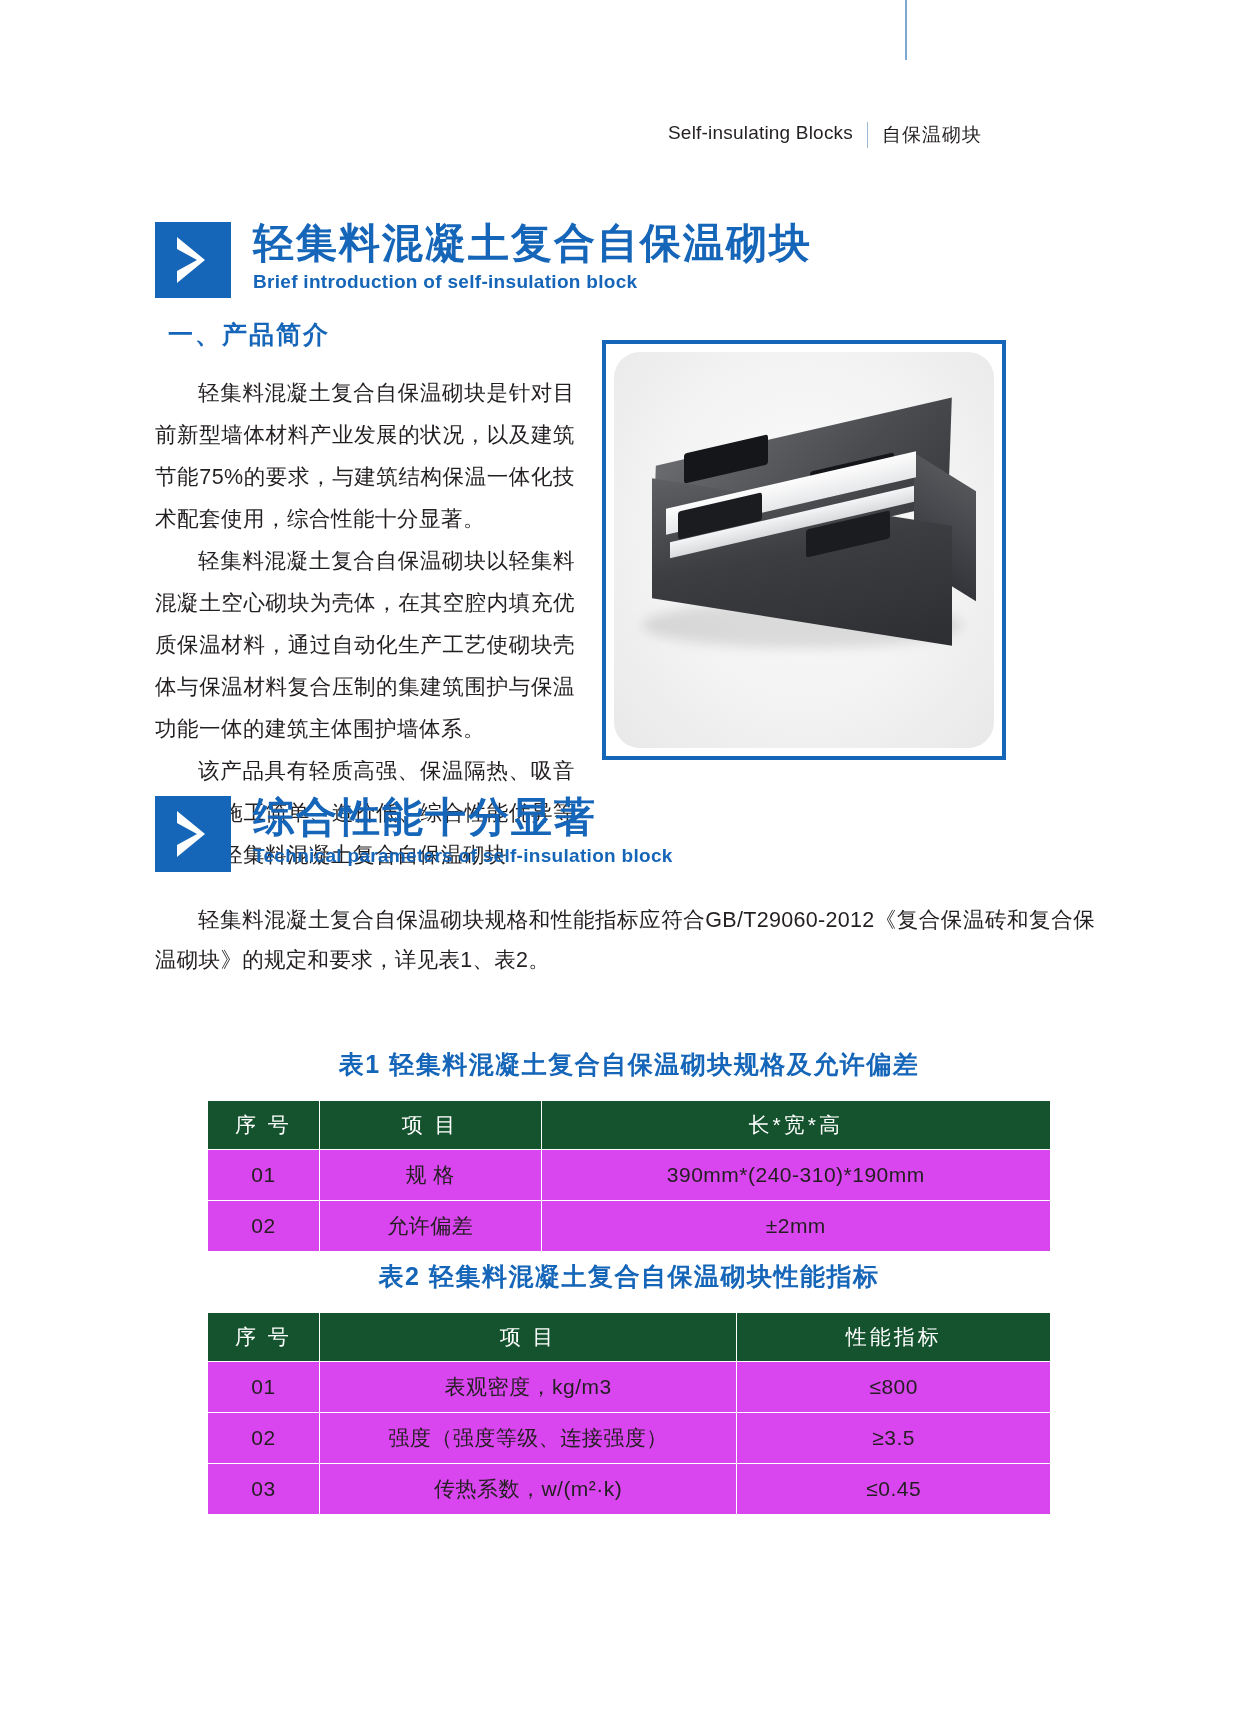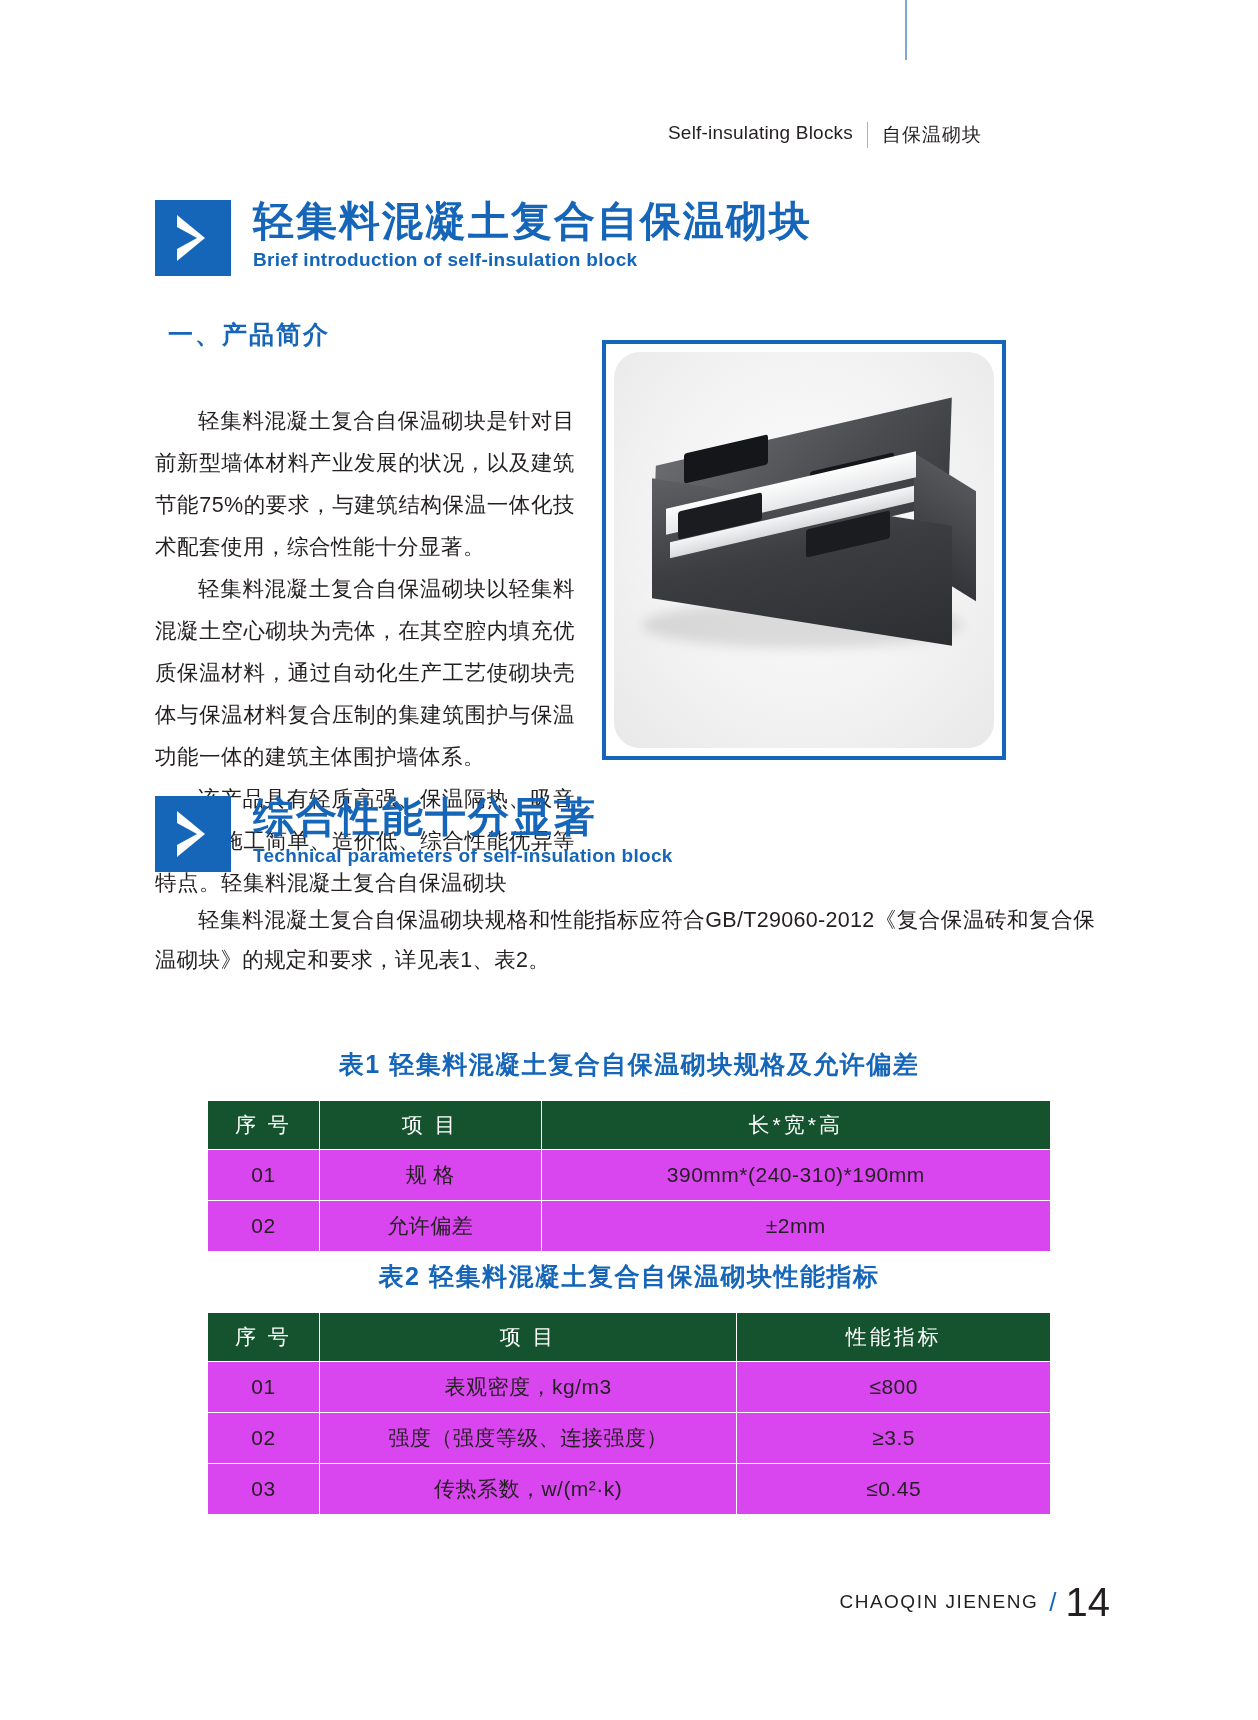--- a/index.html
+++ b/index.html
@@ -113,21 +113,21 @@
   .sub-heading {
     position: absolute;
     font-size: 25px;
     font-weight: bold;
     color: #1565b8;
     letter-spacing: 2px;
   }
   .body-col {
     position: absolute;
     left: 155px;
-    top: 400px;
+    top: 372px;
     width: 420px;
     font-size: 21.5px;
     line-height: 42px;
     color: #231f20;
     letter-spacing: 0.5px;
     text-align: justify;
   }
   .body-col p {
     margin: 0;
     text-indent: 2em;
@@ -283,21 +283,21 @@
 <div class="page">
 
   <div class="top-rule"></div>
 
   <div class="header">
     <span class="header-en">Self-insulating Blocks</span>
     <span class="header-sep"></span>
     <span class="header-cn">自保温砌块</span>
   </div>
 
-  <div class="section-title" style="left:155px; top:200px;">
+  <div class="section-title" style="left:155px; top:222px;">
     <div class="arrow-badge"></div>
     <div class="title-texts">
       <div class="title-cn">轻集料混凝土复合自保温砌块</div>
       <div class="title-en">Brief introduction of self-insulation block</div>
     </div>
   </div>
 
   <div class="sub-heading" style="left:168px; top:318px;">一、产品简介</div>
 
   <div class="body-col">
@@ -387,19 +387,14 @@
         <td>≥3.5</td>
       </tr>
       <tr>
         <td>03</td>
         <td>传热系数，w/(m²·k)</td>
         <td>≤0.45</td>
       </tr>
     </tbody>
   </table>
 
-  <div class="footer">
-    <span class="footer-brand">CHAOQIN JIENENG</span>
-    <span class="footer-slash">/</span>
-    <span class="footer-page">14</span>
-  </div>
 
 </div>
 
 </body></html>

